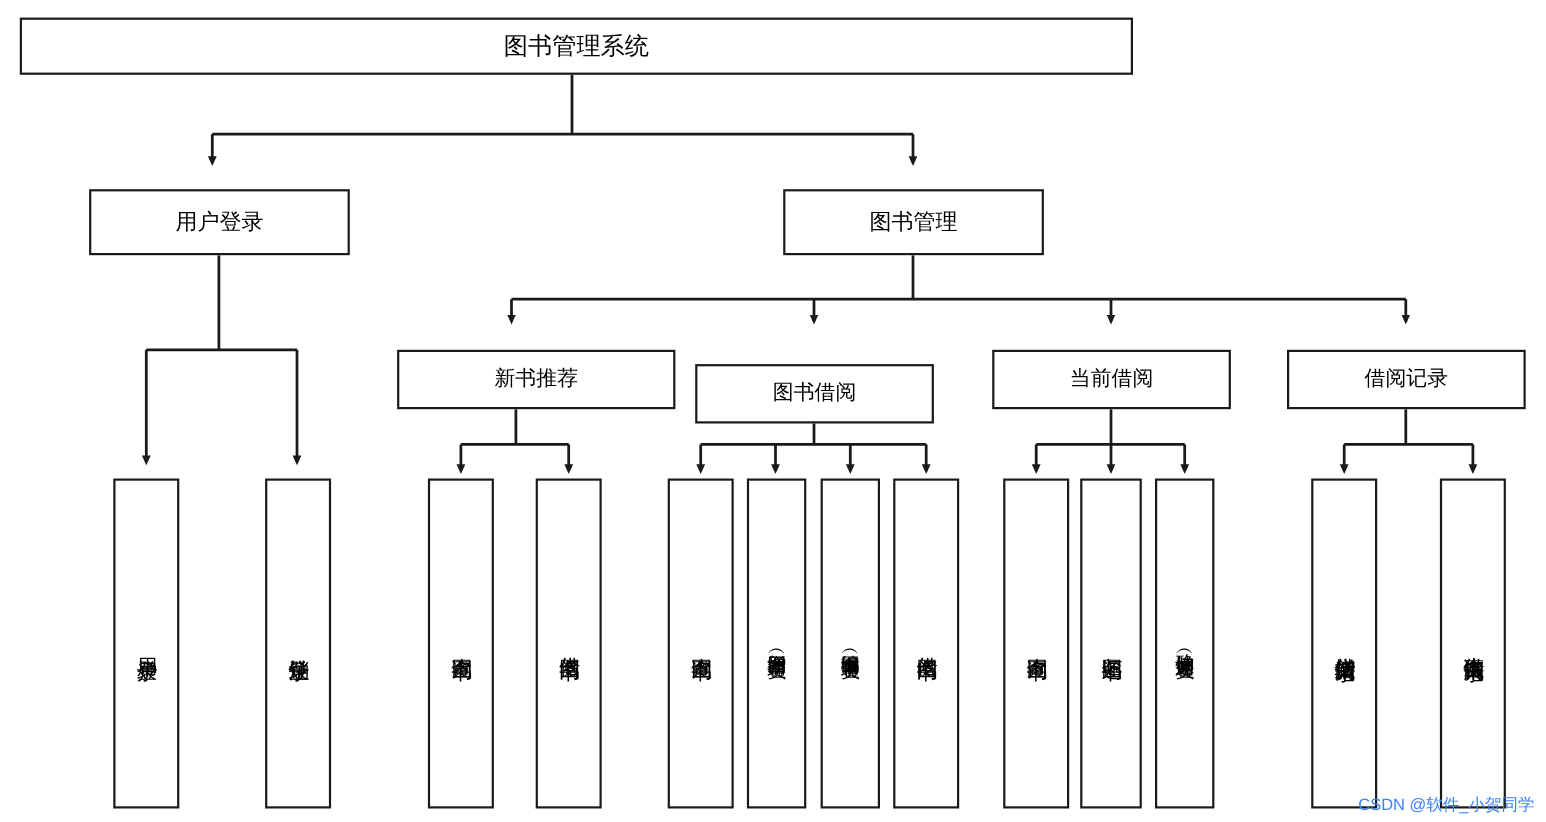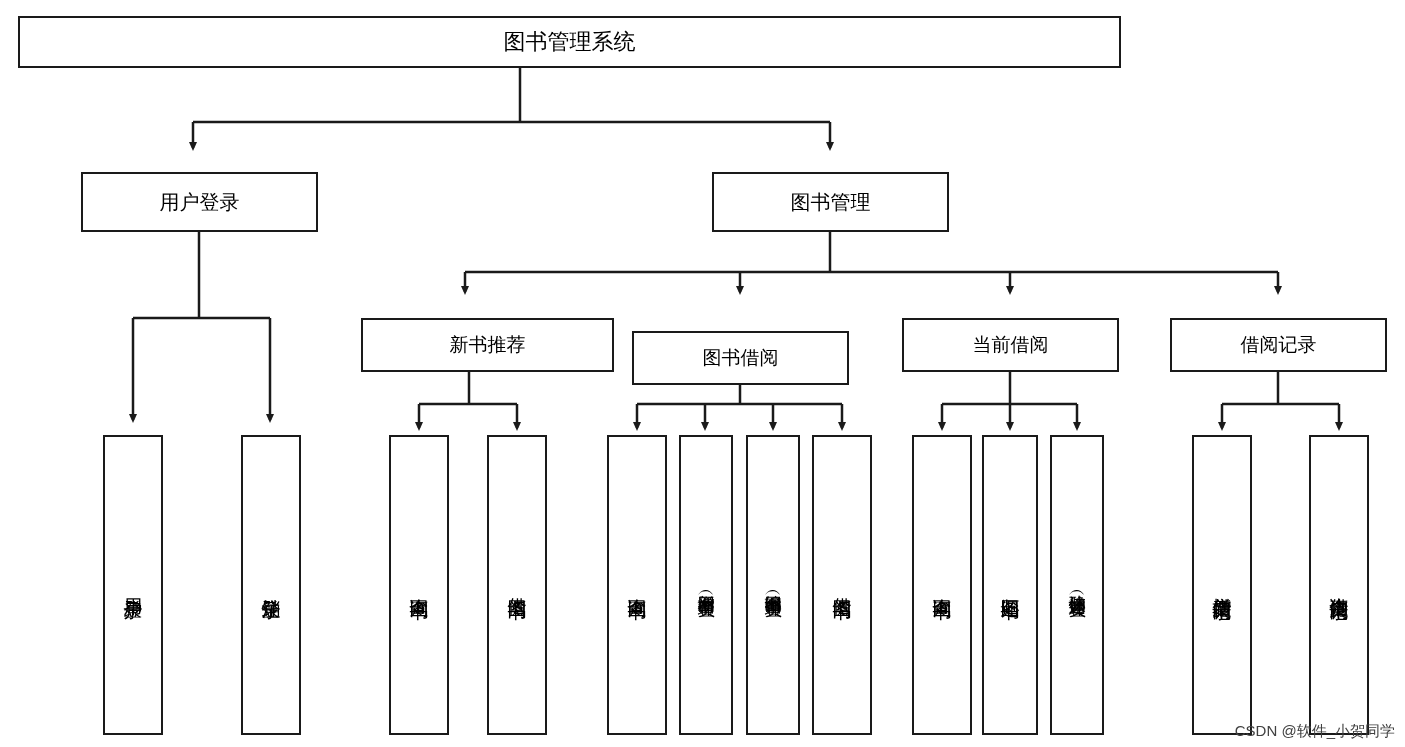--- a/index.html
+++ b/index.html
@@ -47,21 +47,21 @@
   .lvl0 { font-size: 22px; }
   .lvl1 { font-size: 20px; }
   .lvl2 { font-size: 19px; }
   .leaf { font-size: 19px; }
   .leaf-small { font-size: 17px; }
   .watermark {
     position: absolute;
     right: 10px;
     bottom: 6px;
     font-size: 15px;
-    color: #404040;
+    color: #3b82f6;
     white-space: nowrap;
   }
 </style>
 </head>
 <body>
 
 <div id="canvas">
 
   <svg id="svg-layer" viewBox="0 0 1405 747" xmlns="http://www.w3.org/2000/svg">
     <defs>
@@ -106,21 +106,21 @@
       <path d="M1010,404 L1010,428" marker-end="url(#arrow)"></path>
       <path d="M1077,404 L1077,428" marker-end="url(#arrow)"></path>
 
       <path d="M1278,372 L1278,404"></path>
       <path d="M1222,404 L1339,404"></path>
       <path d="M1222,404 L1222,428" marker-end="url(#arrow)"></path>
       <path d="M1339,404 L1339,428" marker-end="url(#arrow)"></path>
     </g>
   </svg>
 
-  <div class="node horiz lvl0" style="left:18px; top:16px; width:1103px; height:52px;font-family:Liberation Serif, serif;">图书管理系统</div>
+  <div class="node horiz lvl0" style="left:18px; top:16px; width:1012px; height:52px;font-family:Liberation Serif, serif;">图书管理系统</div>
 
   <div class="node horiz lvl1" style="left:81px; top:172px; width:237px; height:60px;">用户登录</div>
   <div class="node horiz lvl1" style="left:712px; top:172px; width:237px; height:60px;">图书管理</div>
 
   <div class="node horiz lvl2" style="left:361px; top:318px; width:253px; height:54px;">新书推荐</div>
   <div class="node horiz lvl2" style="left:632px; top:331px; width:217px; height:54px;">图书借阅</div>
   <div class="node horiz lvl2" style="left:902px; top:318px; width:217px; height:54px;">当前借阅</div>
   <div class="node horiz lvl2" style="left:1170px; top:318px; width:217px; height:54px;">借阅记录</div>
 
   <div class="node vert leaf" style="left:103px; top:435px; width:60px; height:300px;">用户登录</div>

